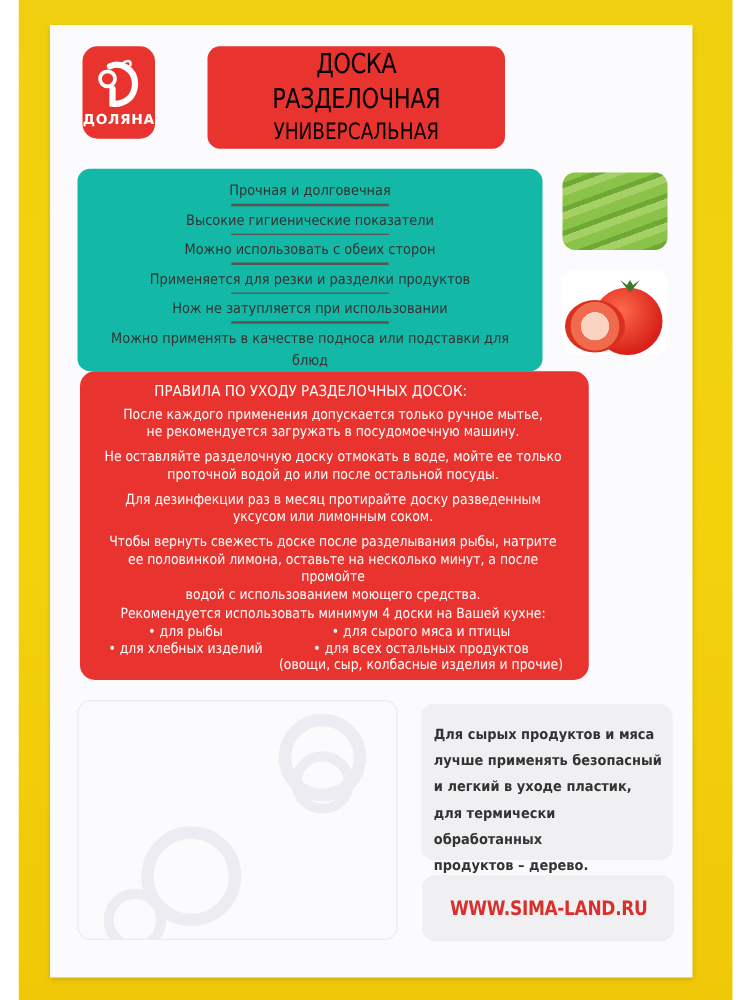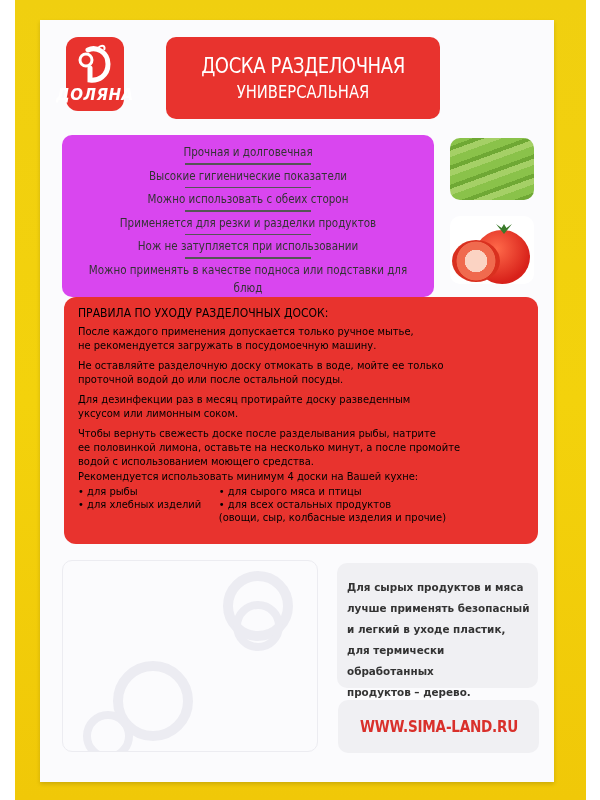--- a/index.html
+++ b/index.html
@@ -18,51 +18,51 @@
     background: #fbfbfd;
     box-shadow: 0 2px 4px rgba(0,0,0,0.15);
   }
   .logo-box {
     position: absolute; background: #e8332e; border-radius: 12px;
     color: #fff; display: flex; flex-direction: column; align-items: center; justify-content: center;
   }
   .logo-left { left: 26px; top: 17px; width: 58px; height: 74px; }
   .logo-right { left: 412px; top: 17px; width: 70px; height: 74px; }
   .title-box {
-    position: absolute; left: 126px; top: 17px; width: 274px; height: 82px;
-    background: #e8332e; border-radius: 10px; color: #ffffff; text-align: center;
+    position: absolute; left: 126px; top: 17px; width: 238px; height: 82px;
+    background: #e8332e; border-radius: 10px; color: #000000; text-align: center;
     display: flex; flex-direction: column; justify-content: center;
   }
   .title-main { font-family: "DejaVu Sans", sans-serif; font-size: 22px; letter-spacing: -0.5px; line-height: 28px; transform: scaleX(0.82); }
   .title-sub { font-size: 18px; line-height: 24px; transform: scaleX(0.82); }
-  .brand-small { font-size: 15px; font-weight: bold; letter-spacing: 0.5px; margin-top: 2px; font-style: italic; }
+  .brand-small { font-size: 11px; font-weight: bold; letter-spacing: 0.5px; margin-top: 2px; }
   .brand-sima { font-size: 13px; font-weight: bold; line-height: 13px; text-align: center; }
 
   .features-panel {
     position: absolute; left: 22px; top: 115px; width: 372px; height: 162px;
-    background: #d946ef; border-radius: 10px; overflow: hidden;
+    background: #14b8a6; border-radius: 10px; overflow: hidden;
   }
   .features-list { position: absolute; left: 0; top: 8px; width: 100%; text-align: center; }
   .feature {
     font-size: 11.5px; color: #333; line-height: 18px; height: 23.5px;
     display: flex; flex-direction: column; align-items: center;
     transform: scaleX(0.9);
   }
   .feature-rule { width: 140px; height: 1.5px; background: #555; margin-top: 2px; }
   .photo { position: absolute; border-radius: 10px; overflow: hidden; }
   .photo-asparagus { left: 410px; top: 118px; width: 84px; height: 62px;
     background: repeating-linear-gradient(160deg, #8ac24a 0 8px, #6fa834 8px 12px, #a5d066 12px 18px); }
   .photo-tomato { left: 410px; top: 196px; width: 84px; height: 68px; background: #fff; }
   .tomato-big { position: absolute; right: 4px; top: 14px; width: 56px; height: 54px; border-radius: 50%; background: radial-gradient(circle at 40% 35%, #ff6a4a, #d8211a 70%); }
   .tomato-half { position: absolute; left: 2px; top: 24px; width: 48px; height: 42px; border-radius: 50%; background: radial-gradient(circle, #fbd3c3 0 35%, #f06a4e 36% 60%, #d9301f 62%); }
   .tomato-leaf { position: absolute; right: 22px; top: 8px; width: 16px; height: 10px; background: #3a7a2a; clip-path: polygon(50% 100%, 0 0, 35% 40%, 50% 0, 65% 40%, 100% 0); }
 
   .care-box {
-    position: absolute; left: 24px; top: 277px; width: 474px; height: 247px;
-    background: #e8332e; border-radius: 12px; color: #000000; padding: 8px 14px;
+    position: absolute; left: 24px; top: 277px; width: 407px; height: 247px;
+    background: #e8332e; border-radius: 12px; color: #ffffff; padding: 8px 14px; text-align: center;
   }
   .care-title { font-size: 12px; line-height: 16px; margin-bottom: 4px; transform-origin: left; transform: scaleX(0.9); white-space: nowrap; }
   .care-p { font-size: 11.3px; line-height: 14px; margin-bottom: 6px; transform-origin: left; transform: scaleX(0.88); white-space: pre-line; width: 113%; }
   .care-p.tight { margin-bottom: 1px; }
   .rec-grid { display: grid; grid-template-columns: 160px 1fr; font-size: 11.3px; line-height: 13px; transform-origin: left; transform: scaleX(0.88); width: 113%; }
   .rec-item { white-space: pre-line; }
 
   .decor-panel {
     position: absolute; left: 22px; top: 540px; width: 256px; height: 192px;
     border: 1.5px solid #ececf1; border-radius: 10px; background: #fbfbfd; overflow: hidden;

